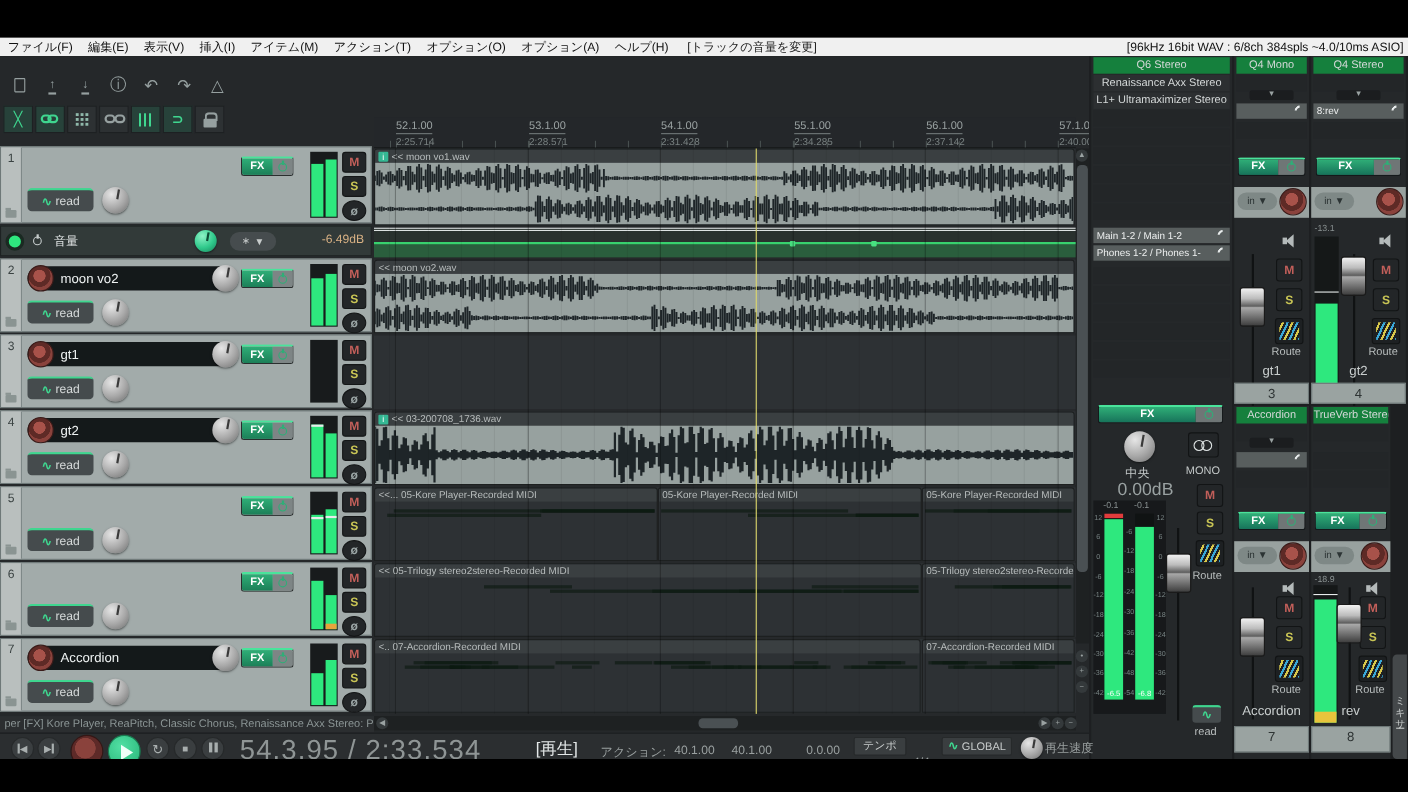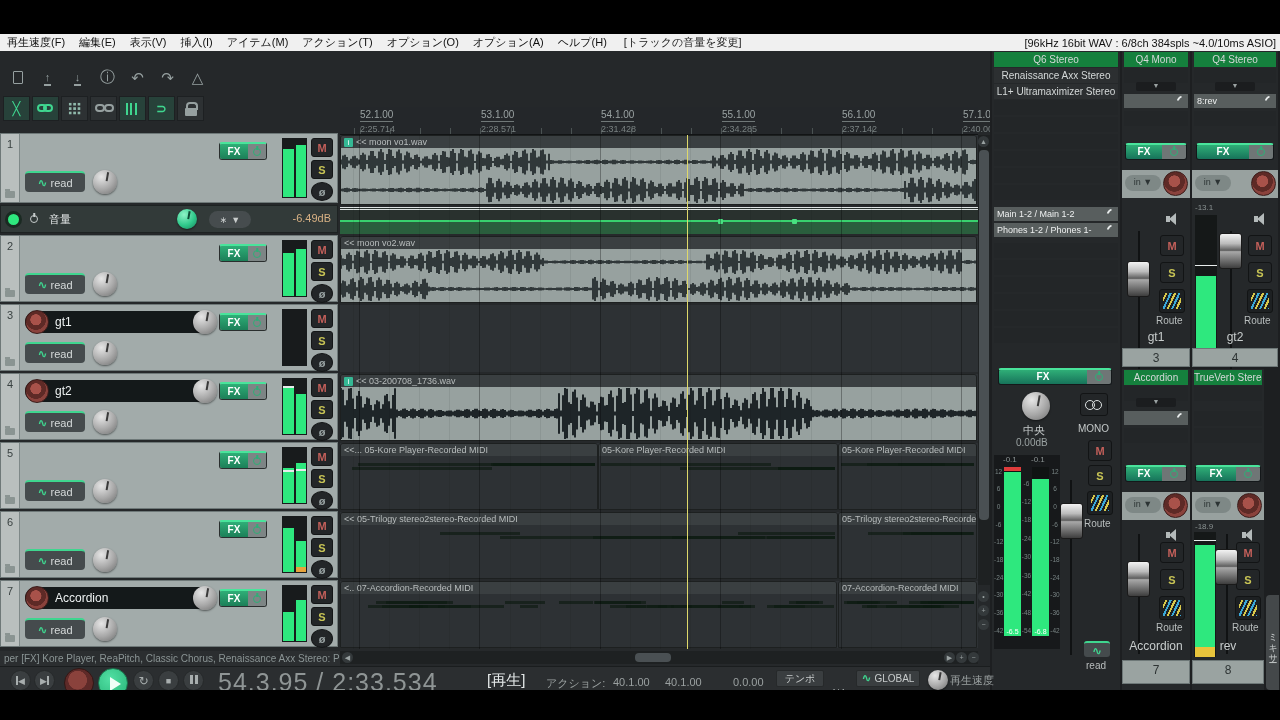--- a/index.html
+++ b/index.html
@@ -120,21 +120,21 @@
   .cmeter{position:absolute;width:22px;background:#151818}
   .cmeter .fill{position:absolute;bottom:0;left:1px;right:1px;background:#2ee87e}
   .cmeter .pk{position:absolute;left:0;right:0;height:1px;background:#e8ecec}
   .cmeter .yel{position:absolute;bottom:0;left:1px;right:1px;background:#e8c43c}
   .cname{position:absolute;left:0;right:0;text-align:center;font-size:12px;color:#c8cdcd}
   .cnum{position:absolute;left:0;right:0;height:19px;background:#9aa3a1;color:#2e3434;font-size:12px;text-align:center;line-height:18px;border:1px solid #6e7878}
   .monobtn{position:absolute;width:28px;height:23px;background:#232628;border:1px solid #121415;border-radius:3px}
   .monobtn i{position:absolute;top:6px;width:10px;height:10px;border:1.5px solid #dde2e2;border-radius:50%}
   .monobtn i.c1{left:4px}.monobtn i.c2{left:11px}
   .klabel{position:absolute;font-size:10px;color:#c4c9c9}
-  .dbval{position:absolute;font-size:10px;color:#9aa2a2}
+  .dbval{position:absolute;font-size:16px;color:#9aa2a2}
   .mblock{position:absolute;left:2px;width:66px;background:#17191b}
   .peak{position:absolute;top:0;font-size:8px;color:#8a9292}
   .scale{position:absolute}
   .scale b{position:absolute;left:0;right:0;text-align:center;font-size:6.5px;color:#778383;font-weight:normal;line-height:6px}
   .mmbar{position:absolute;top:12px;bottom:13px;background:#101313}
   .mmbar .fill{position:absolute;bottom:0;left:0;right:0;background:#2ee87e}
   .mmbar .redcap{position:absolute;top:0;left:0;right:0;height:4px;background:#e03c3c}
   .mmbar .rms{position:absolute;bottom:1px;left:0;right:0;text-align:center;font-size:7px;color:#fff}
   .readchip{position:absolute;width:26px;height:16px;background:#454b4d;border-radius:3px;border-top:2px solid #3fd68f;text-align:center;line-height:13px}
   .mixtab{position:absolute;left:276px;top:544px;width:13px;height:95px;background:#44484a;border-radius:4px 0 0 4px;color:#c8cccc;font-size:9px;writing-mode:vertical-rl;text-align:center;line-height:13px}
@@ -154,21 +154,21 @@
   .chip{position:absolute;top:3px;height:17px;background:#3a3e40;border:1px solid #26292a;border-radius:2px;color:#c8cccc;font-size:10px;line-height:15px;text-align:center}
   .blackbar{position:absolute;left:0;width:1280px;background:#000;z-index:6}
 </style>
 </head>
 <body>
 
 <div class="screen">
   <div class="blackbar" style="top:0;height:34px"></div>
 
   <div class="menubar">
-    <span class="mi">再生速度(F)</span>
+    <span class="mi">ファイル(F)</span>
     <span class="mi">編集(E)</span>
     <span class="mi">表示(V)</span>
     <span class="mi">挿入(I)</span>
     <span class="mi">アイテム(M)</span>
     <span class="mi">アクション(T)</span>
     <span class="mi">オプション(O)</span>
     <span class="mi">オプション(A)</span>
     <span class="mi">ヘルプ(H)</span>
     <span class="hint">[トラックの音量を変更]</span>
     <span class="astat">[96kHz 16bit WAV : 6/8ch 384spls ~4.0/10ms ASIO]</span>
@@ -253,20 +253,25 @@
         <div class="gearchip">
             <span>∗</span>
             <span>▼</span>
           </div>
         <span class="envval">-6.49dB</span>
       </div>
 
       <div class="trow" style="height:67px">
         <div class="tnum"><span>2</span><i class="folder"></i></div>
         <div class="tbody">
+          <div class="namebar">
+              <span class="rec"></span>
+              <span class="tname">moon vo2</span>
+              <span class="knob k22" style="right:-4px;top:-1px"></span>
+            </div>
           <div class="fxchip">
               <span class="fxl">FX</span>
               <span class="fxr">
                 <i class="pwric"></i>
               </span>
             </div>
           <div class="readbtn">
               <i class="envic">∿</i>
               <span>read</span>
             </div>

